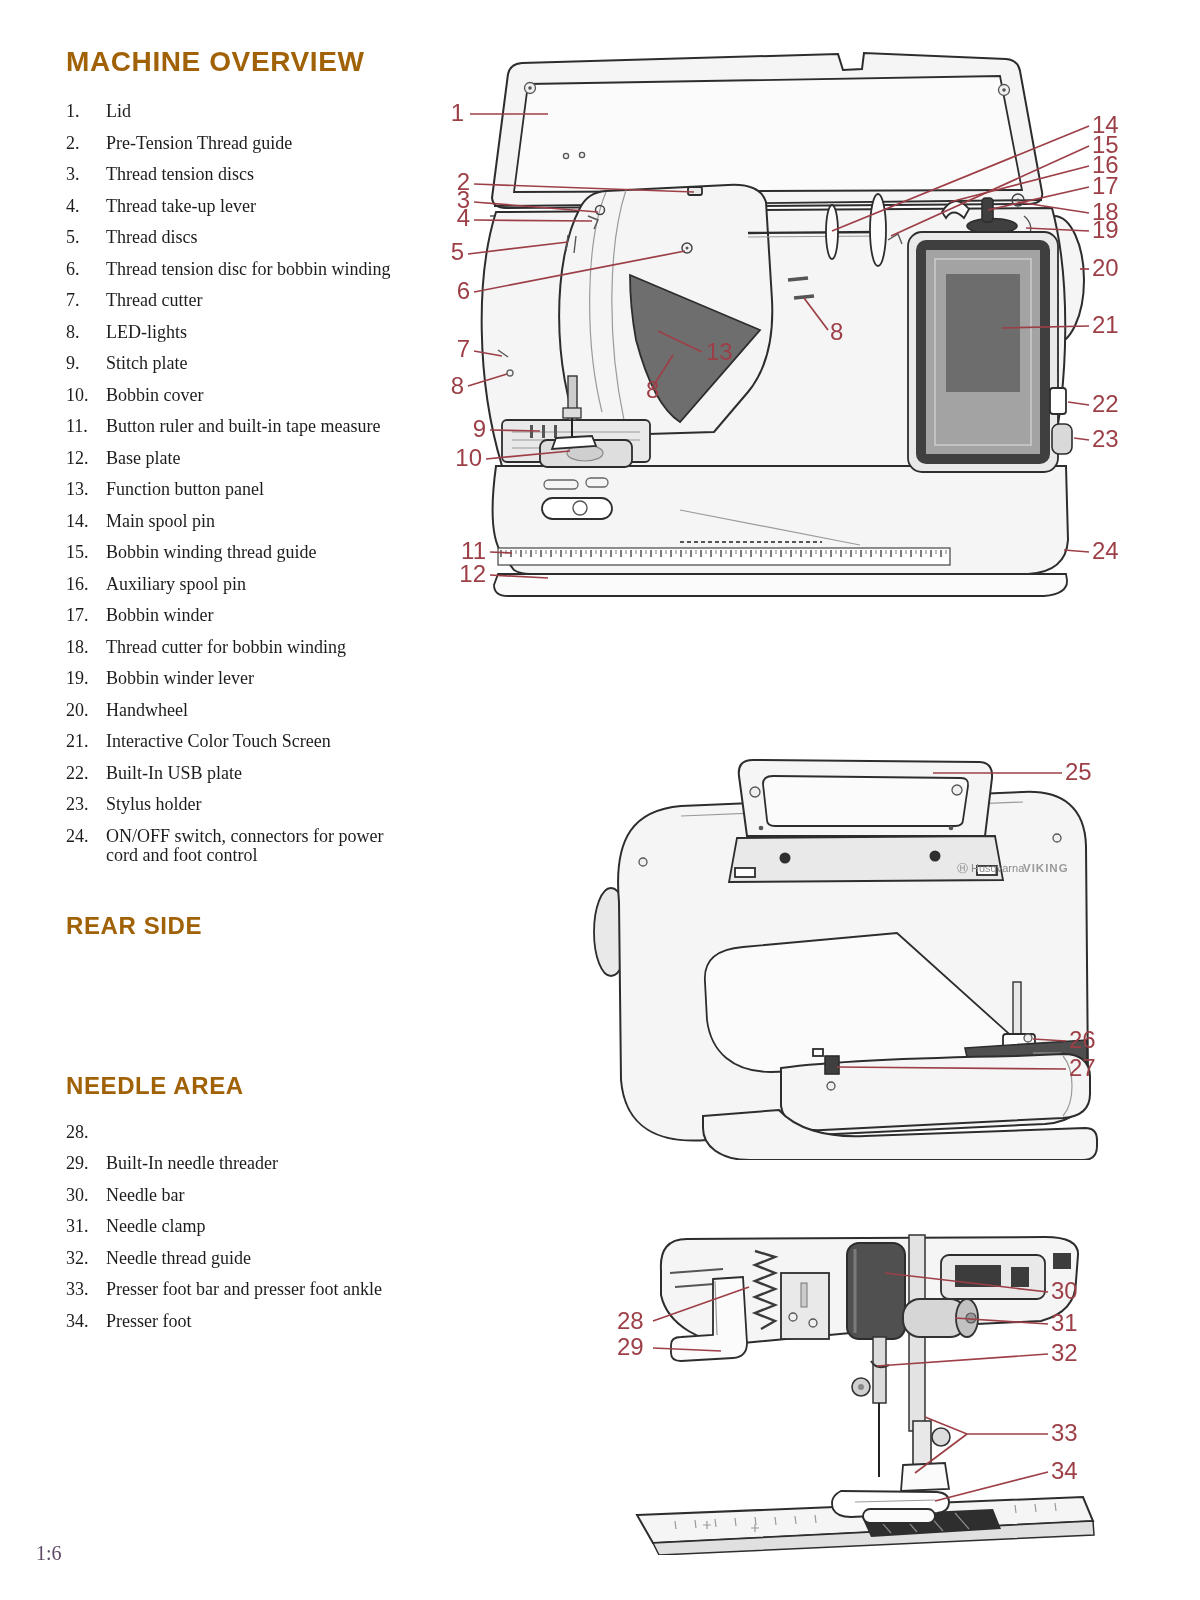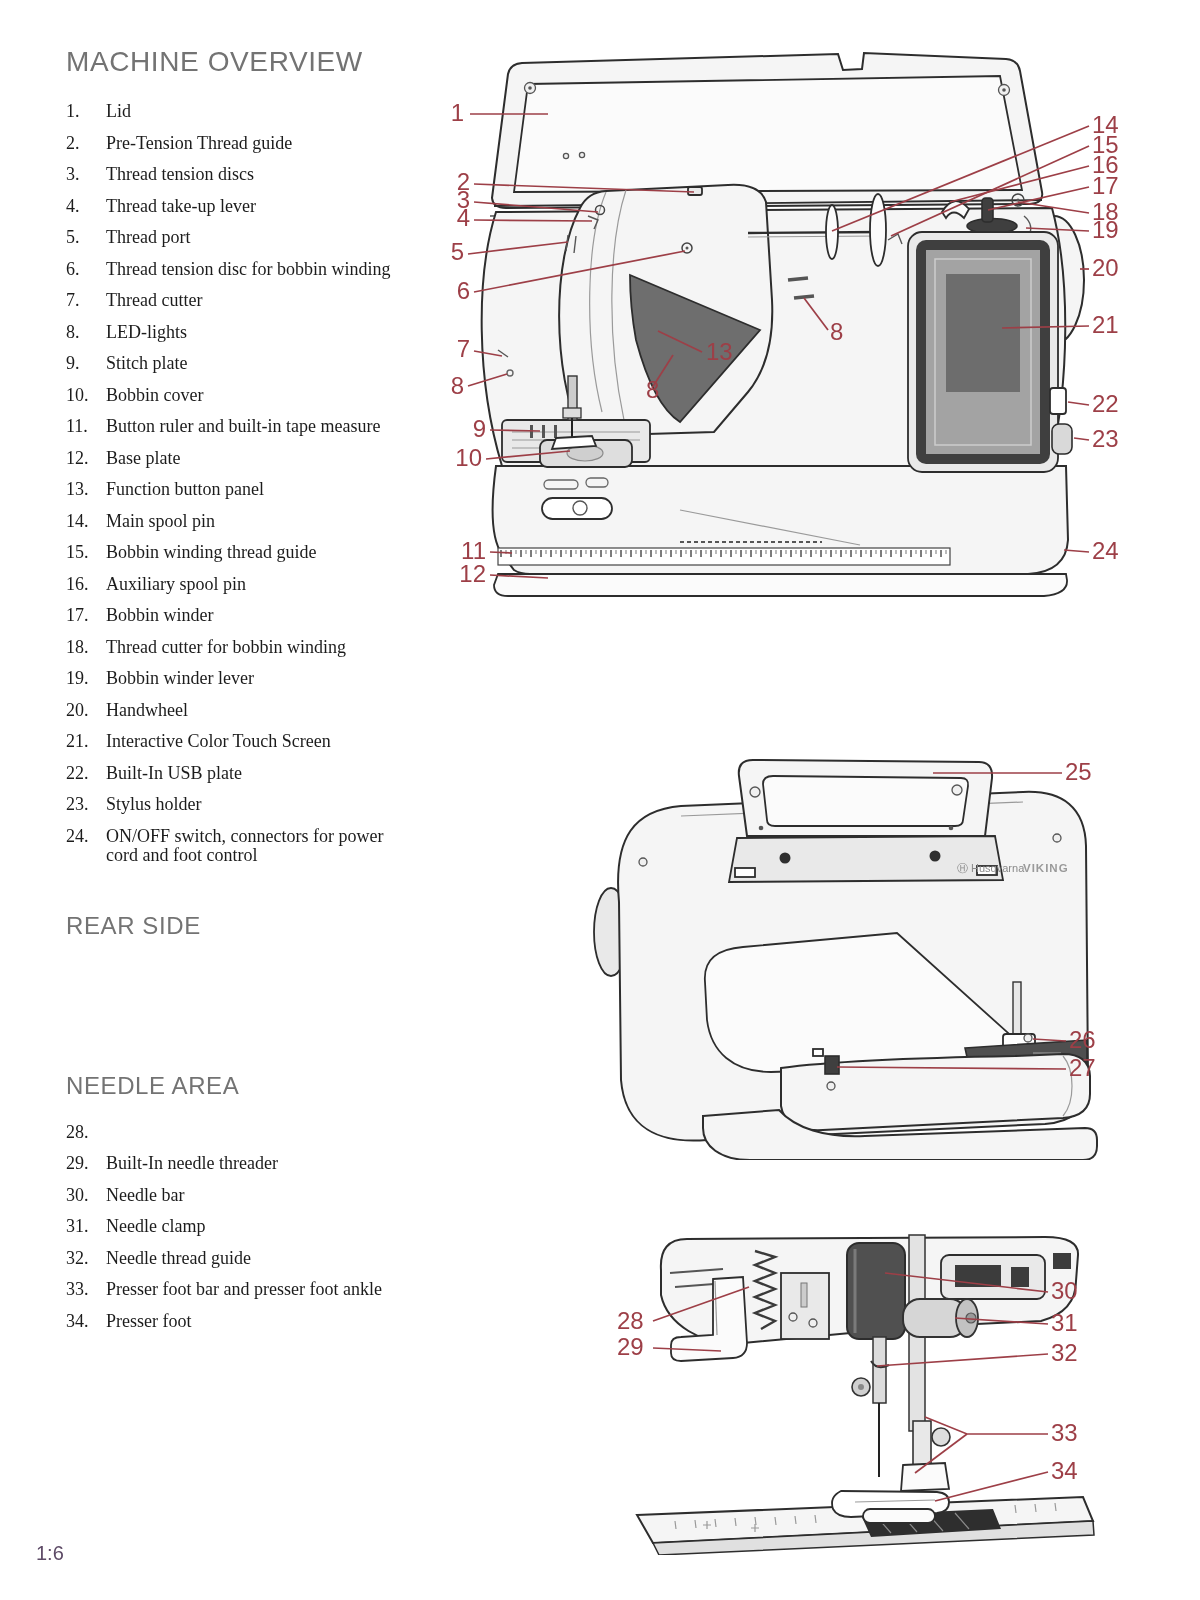--- a/index.html
+++ b/index.html
@@ -1,20 +1,20 @@
 <!DOCTYPE html>
 <html><head>
 <meta charset="utf-8">
 <style>
   html,body{margin:0;padding:0;background:#ffffff;}
   #page{position:relative;width:1200px;height:1600px;background:#ffffff;overflow:hidden;
         font-family:"Liberation Serif",serif;color:#1c1c1c;}
   
   #col{position:absolute;left:66px;top:46px;width:398px;}
-  .heading{font-family:"Liberation Sans",sans-serif;font-weight:400;color:#737373;
+  .heading{font-family:"Liberation Sans",sans-serif;font-weight:700;color:#a16207;
            letter-spacing:.6px;margin:0;}
   #h-machine{font-size:28px;line-height:32px;margin-bottom:24px;}
   #h-rear{font-size:24px;line-height:26px;margin-top:48px;margin-bottom:26px;}
   #h-needle{font-size:24px;line-height:26px;margin-top:134px;margin-bottom:24px;}
   .plist{margin:0;padding:0;}
   .li{display:flex;margin-bottom:12.5px;font-size:18px;line-height:19px;}
   .num{width:40px;flex:none;}
   .lbl{flex:1;white-space:pre-line;}
   
   .fig{position:absolute;}
@@ -33,21 +33,21 @@
   .ln1{stroke:#555555;stroke-width:1.4;fill:none;}
   .ln2{stroke:#9a9a9a;stroke-width:1.2;fill:none;}
   .screw{fill:#f0f0f0;stroke:#555;stroke-width:1.3;}
   .dot{fill:#555;}
   .leader{stroke:#9d3f47;stroke-width:1.7;fill:none;}
   .callout{font-family:"Liberation Sans",sans-serif;font-size:24px;fill:#9d3f47;}
   .brand{font-family:"Liberation Sans",sans-serif;font-size:11px;fill:#8a8a8a;}
   .brand2{font-family:"Liberation Sans",sans-serif;font-size:11.5px;font-weight:bold;
           fill:#9a9a9a;letter-spacing:1px;}
   
-  #pagenum{position:absolute;left:36px;top:1542px;font-family:Liberation Sans, sans-serif;
+  #pagenum{position:absolute;left:36px;top:1542px;font-family:Liberation Serif, serif;
            font-size:20px;color:#5d4a66;}
 </style>
 </head>
 <body>
 
 <div id="page">
 
   <div id="col">
     <h1 id="h-machine" class="heading">MACHINE OVERVIEW</h1>
     <div class="plist">
@@ -62,21 +62,21 @@
         <div class="li">
           <span class="num">3.</span>
           <span class="lbl">Thread tension discs</span>
         </div>
         <div class="li">
           <span class="num">4.</span>
           <span class="lbl">Thread take-up lever</span>
         </div>
         <div class="li">
           <span class="num">5.</span>
-          <span class="lbl">Thread port</span>
+          <span class="lbl">Thread discs</span>
         </div>
         <div class="li">
           <span class="num">6.</span>
           <span class="lbl">Thread tension disc for bobbin winding</span>
         </div>
         <div class="li">
           <span class="num">7.</span>
           <span class="lbl">Thread cutter</span>
         </div>
         <div class="li">

